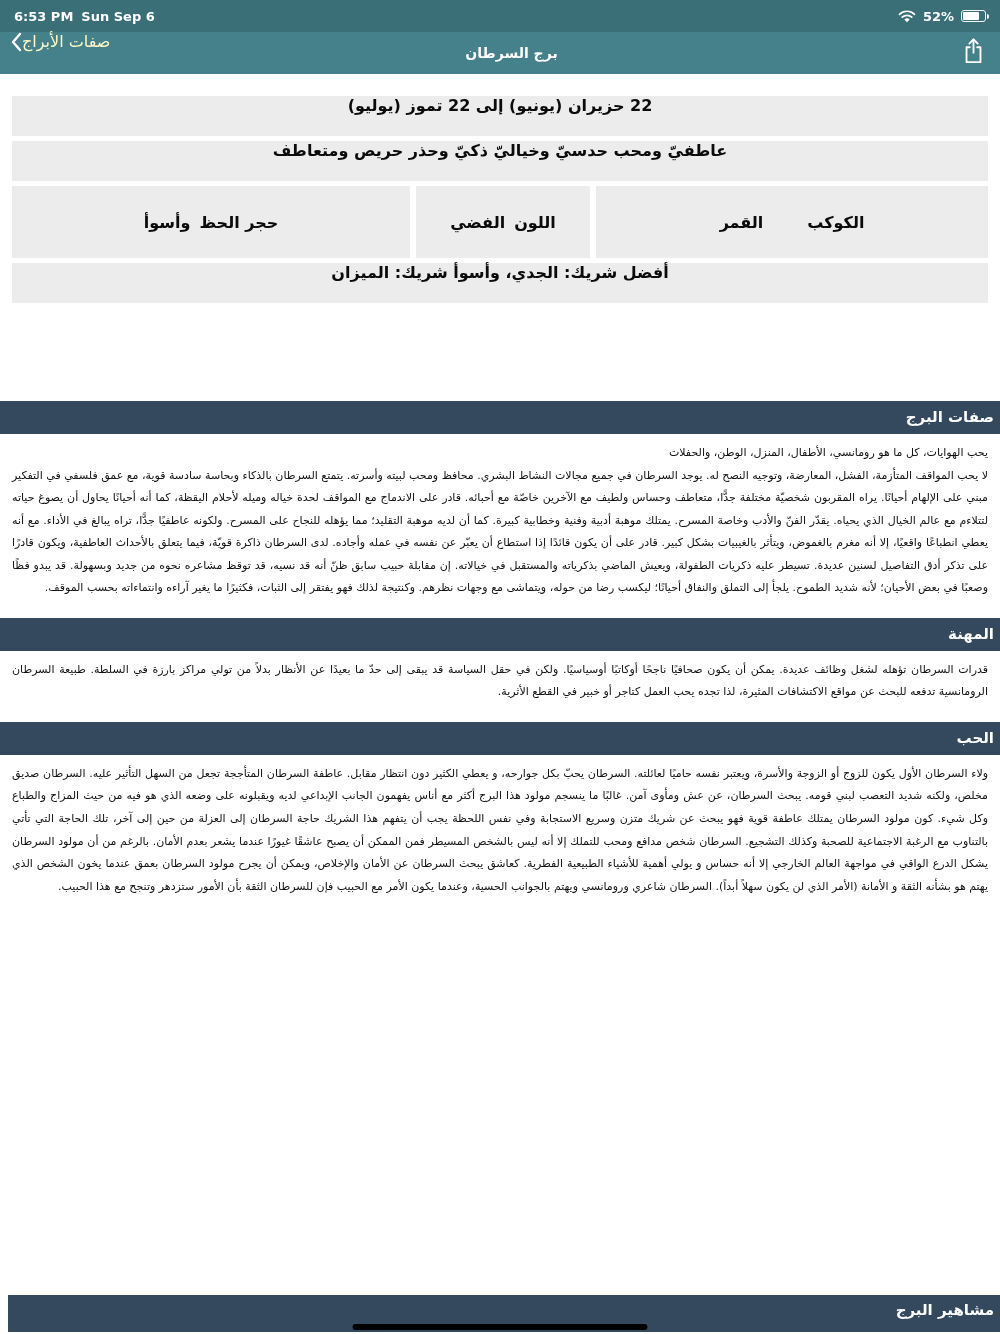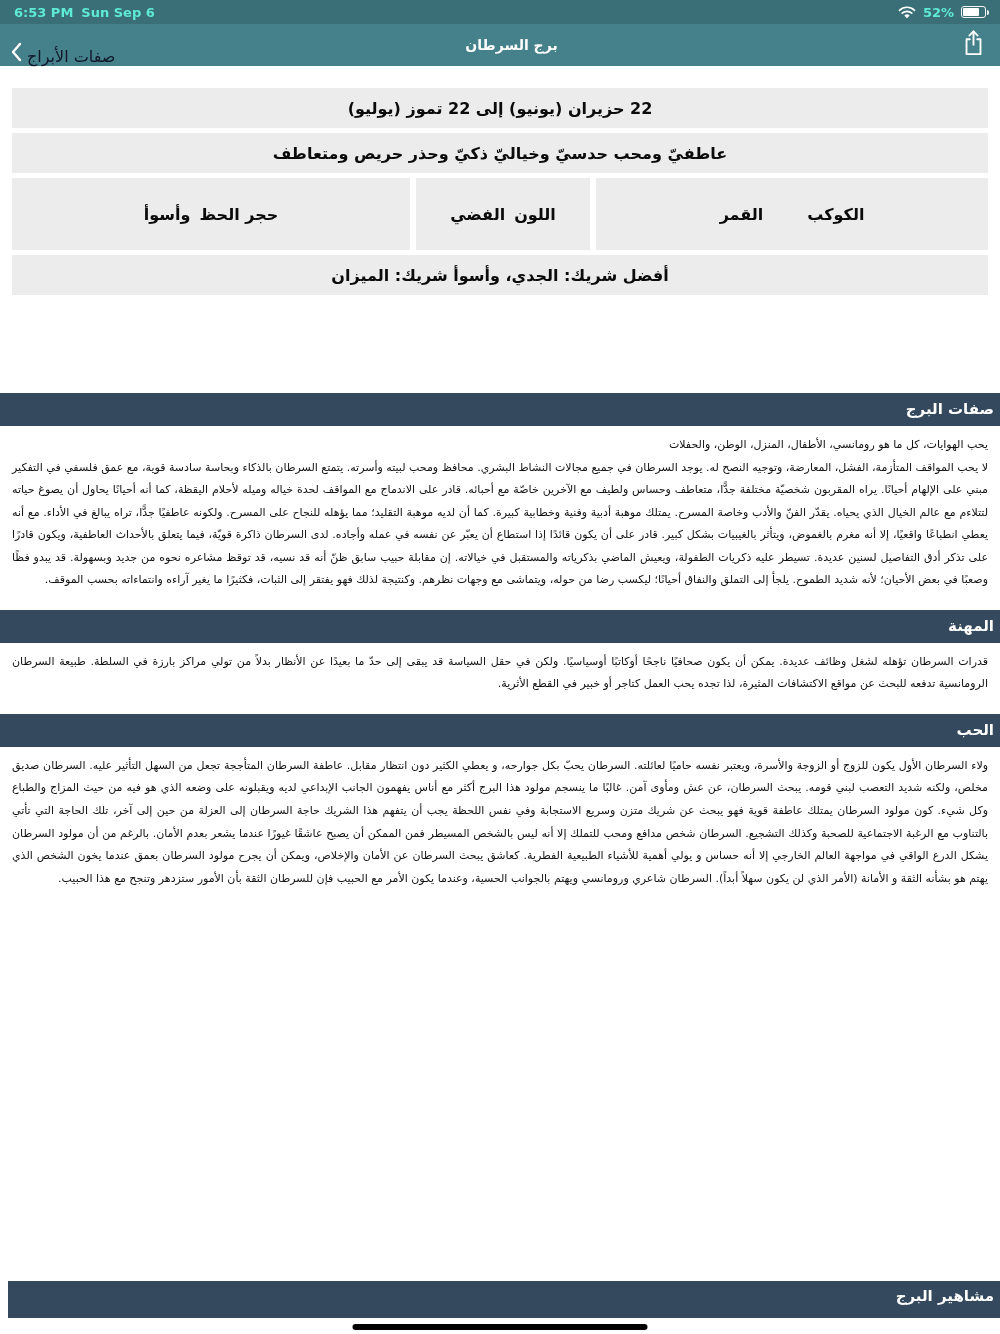--- a/index.html
+++ b/index.html
@@ -7,23 +7,23 @@
   body { font-family: "DejaVu Sans", sans-serif; }
 
   .screen {
     width: 1000px; height: 1334px;
     position: relative; overflow: hidden;
     margin: 0 auto; background: #ffffff;
   }
 
   
   .status-bar {
-    height: 24px;
+    height: 32px;
     background: var(--c-status_bar, #3a6f77);
-    color: #5eead4;
+    color: #ffffff;
     display: flex; justify-content: space-between; align-items: center;
     padding: 0 14px;
     font-size: 13px;
     direction: ltr;
   }
   .status-left { display: flex; gap: 8px; align-items: center; font-weight: 700; }
   .status-right { display: flex; gap: 7px; align-items: center; font-weight: 700; }
   .wifi svg { display: block; }
   .battery {
     width: 25px; height: 12px;
@@ -42,36 +42,36 @@
   .nav-bar {
     height: 42px;
     background: var(--c-nav_bar, #45818a);
     color: #fff;
     position: relative;
     display: flex; align-items: center; justify-content: center;
   }
   .nav-title { font-size: 14px; font-weight: 700; margin-left: 23px; }
   .back-button {
     position: absolute; left: 10px; top: 0; height: 42px;
-    display: flex; align-items: flex-end; gap: 5px;
+    display: flex; align-items: flex-start; 
     direction: ltr; cursor: pointer;
-    font-size: 16px; color: #0f172a;
+    font-size: 16px; color: #fef9c3;
   }
   .share-button {
     position: absolute; right: 16px; top: 0; height: 42px;
     display: flex; align-items: center; cursor: pointer;
   }
 
   
   .info-table { margin-top: 22px; direction: rtl; }
   .info-row {
     background: var(--c-row_bg, #ececec);
     margin: 0 12px 5px 12px;
     height: 40px;
-    display: flex; align-items: center; justify-content: center;
+    display: flex; justify-content: center;
     font-weight: 700; font-size: 16px; color: #0b0b0b;
   }
   .attr-row {
     display: flex; gap: 6px;
     margin: 0 12px 5px 12px;
     direction: rtl;
   }
   .attr-cell {
     background: var(--c-row_bg, #ececec);
     height: 72px;
@@ -96,21 +96,21 @@
     padding: 8px 12px 18px 12px;
     font-size: 11px;
     line-height: 2.05;
     color: var(--c-text, #111111);
     text-align: justify;
     white-space: pre-wrap;
   }
 
   
   .bottom-header {
-    position: absolute; left: 0; right: 0; bottom: 16px;
+    position: absolute; left: 0; right: 0; bottom: 2px;
     height: 37px; line-height: 30px; margin-left: 8px;
   }
 
   .home-indicator {
     position: absolute; bottom: 4px; left: 50%;
     transform: translateX(-50%);
     width: 295px; height: 6px;
     background: #000; border-radius: 3px;
     z-index: 5;
   }

